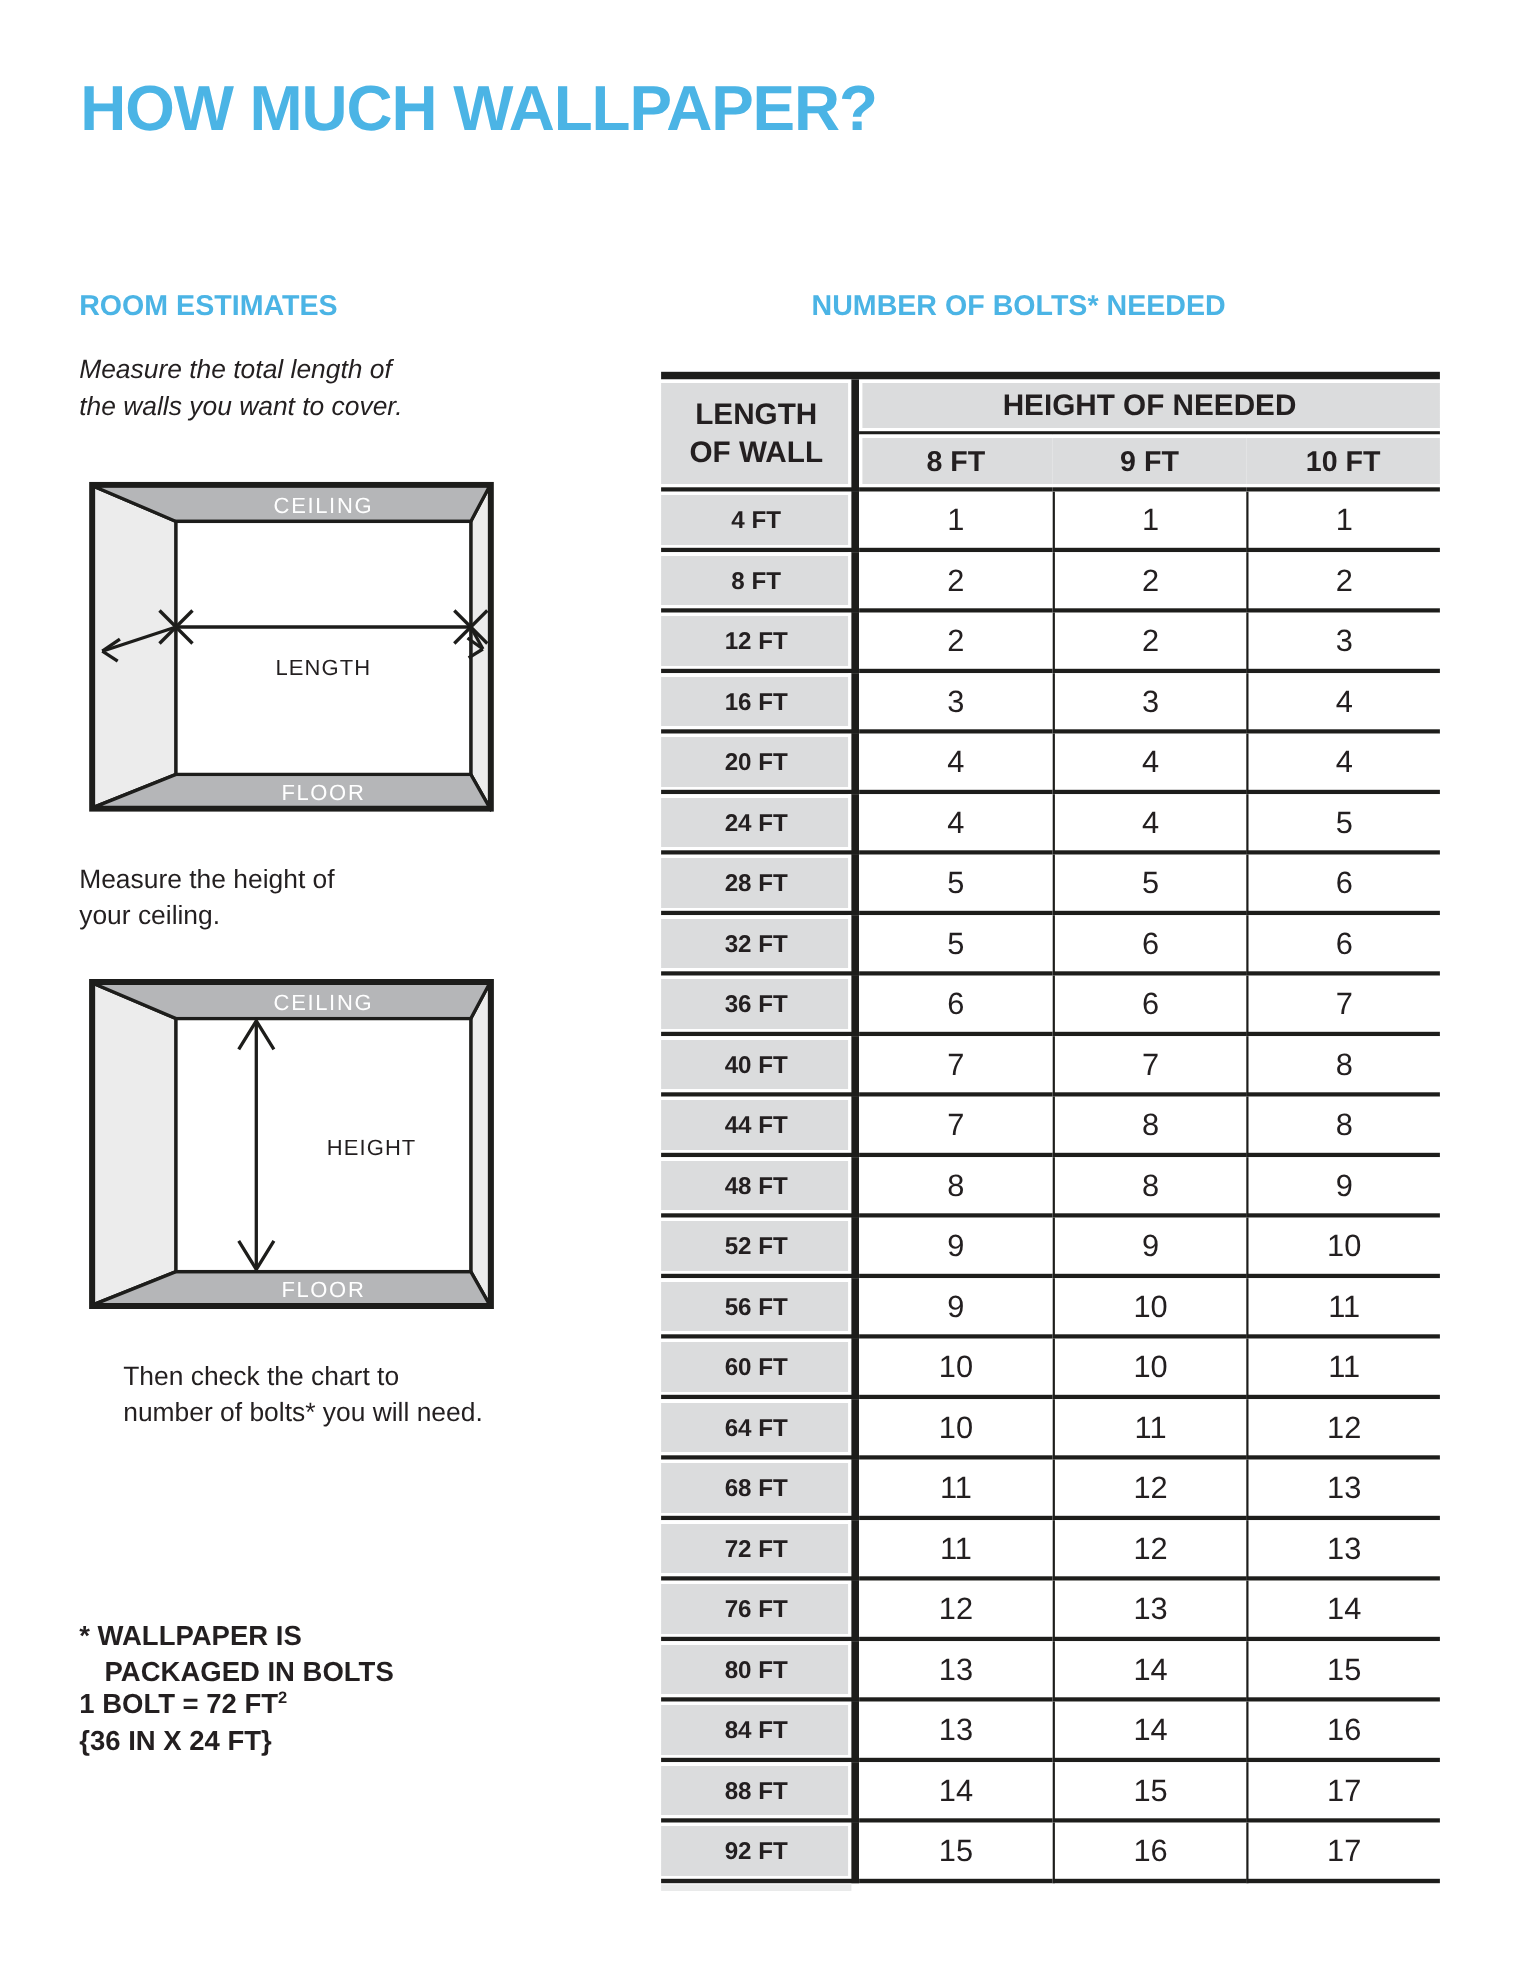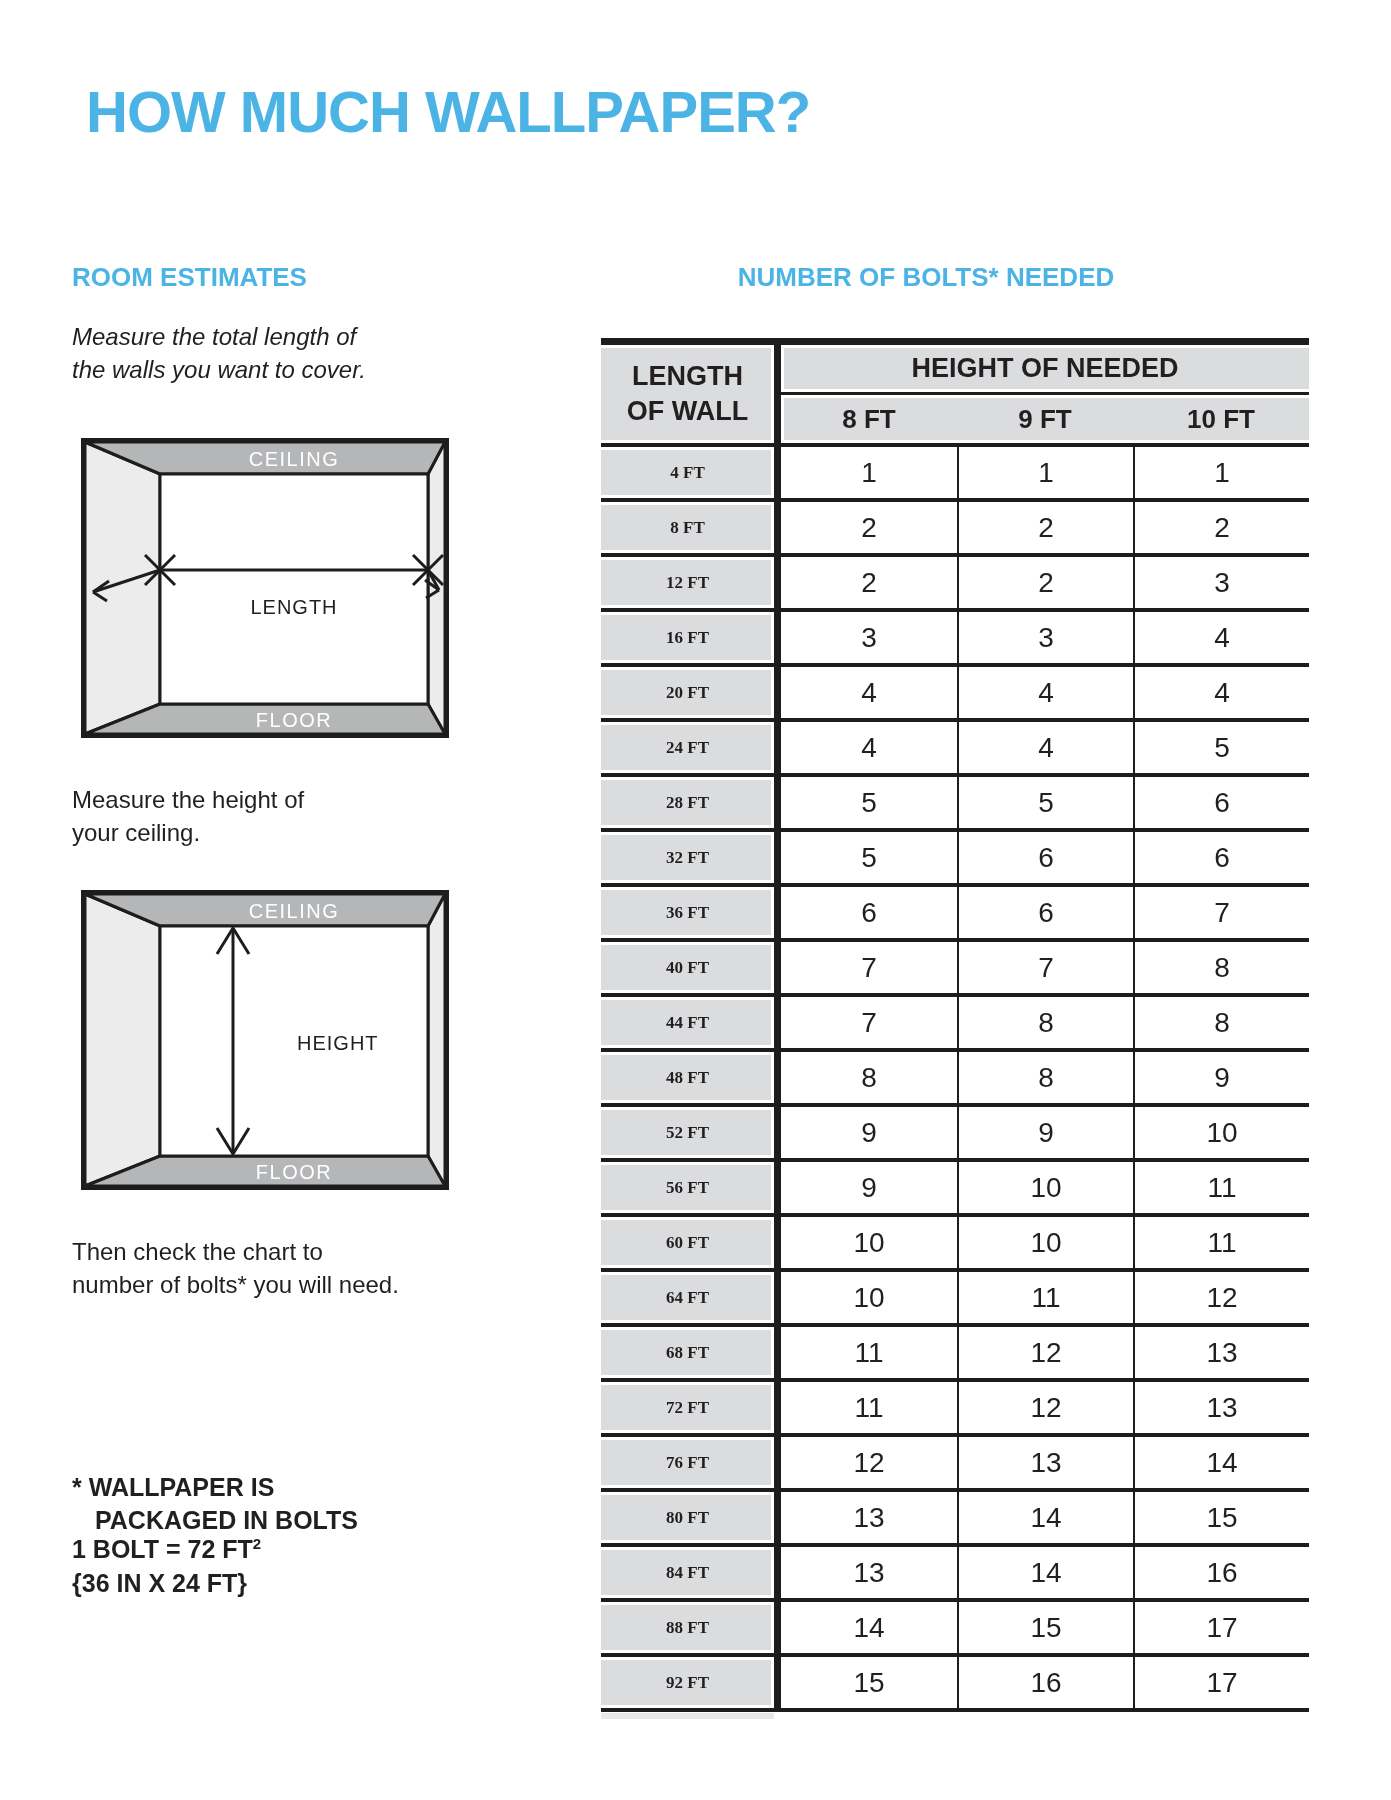--- a/index.html
+++ b/index.html
@@ -12,34 +12,34 @@
     color: #231f20;
     overflow: hidden;
   }
   .abs { position: absolute; }
 
   
   .main-title {
     left: 70px; top: 62px;
     font-size: 58px; font-weight: bold; letter-spacing: -1px;
     color: var(--accent);
-    margin: 16px;
+    margin: 3px;
   }
   .section-head {
     font-size: 26px; font-weight: bold; color: var(--accent);
     letter-spacing: 0;
   }
   #room-estimates-heading { left: 72px; top: 262px; }
   #table-heading { left: 572px; top: 262px; width: 708px; text-align: center; }
 
   
   .para { left: 72px; font-size: 24px; line-height: 33px; }
   #para-length  { top: 320px; font-style: italic; }
   #para-height  { top: 783px; }
-  #para-chart   { top: 1235px; }
+  #para-chart   { top: 1235px; margin-left: 40px; }
 
   .footnote {
     left: 72px; top: 1432px;
     font-size: 25px; font-weight: bold; line-height: 33px; margin-top: 39px;
   }
   .footnote .indent { padding-left: 23px; }
   .bolt-info {
     left: 72px; top: 1527px;
     font-size: 25px; font-weight: bold; line-height: 34px;
   }
@@ -83,21 +83,21 @@
     border-bottom: 3px solid #1d1d1b;
     box-shadow: inset 3px 0 0 #ffffff;
     font-size: 27px; font-weight: bold;
   }
   .c-sub { border-bottom: 4px solid #1d1d1b; font-size: 26px; font-weight: bold; }
   .c-sub-first { box-shadow: inset 3px 0 0 #ffffff; }
   tbody.rows th.c-row {
     border-right: 7px solid #1d1d1b;
     border-bottom: 4px solid #1d1d1b;
     box-shadow: inset -3px 0 0 #ffffff;
-    font-size: 17px; font-weight: bold; font-family: Liberation Serif, serif;
+    font-size: 22px; font-weight: bold;
   }
   tbody.rows td {
     border-bottom: 4px solid #1d1d1b;
     background: #ffffff;
     font-size: 28px; font-weight: normal;
   }
   tbody.rows td + td + td { border-left: 2px solid #1d1d1b; }
   
   tbody.rows td:nth-child(3), tbody.rows td:nth-child(4) { border-left: 2px solid #1d1d1b; }
 

